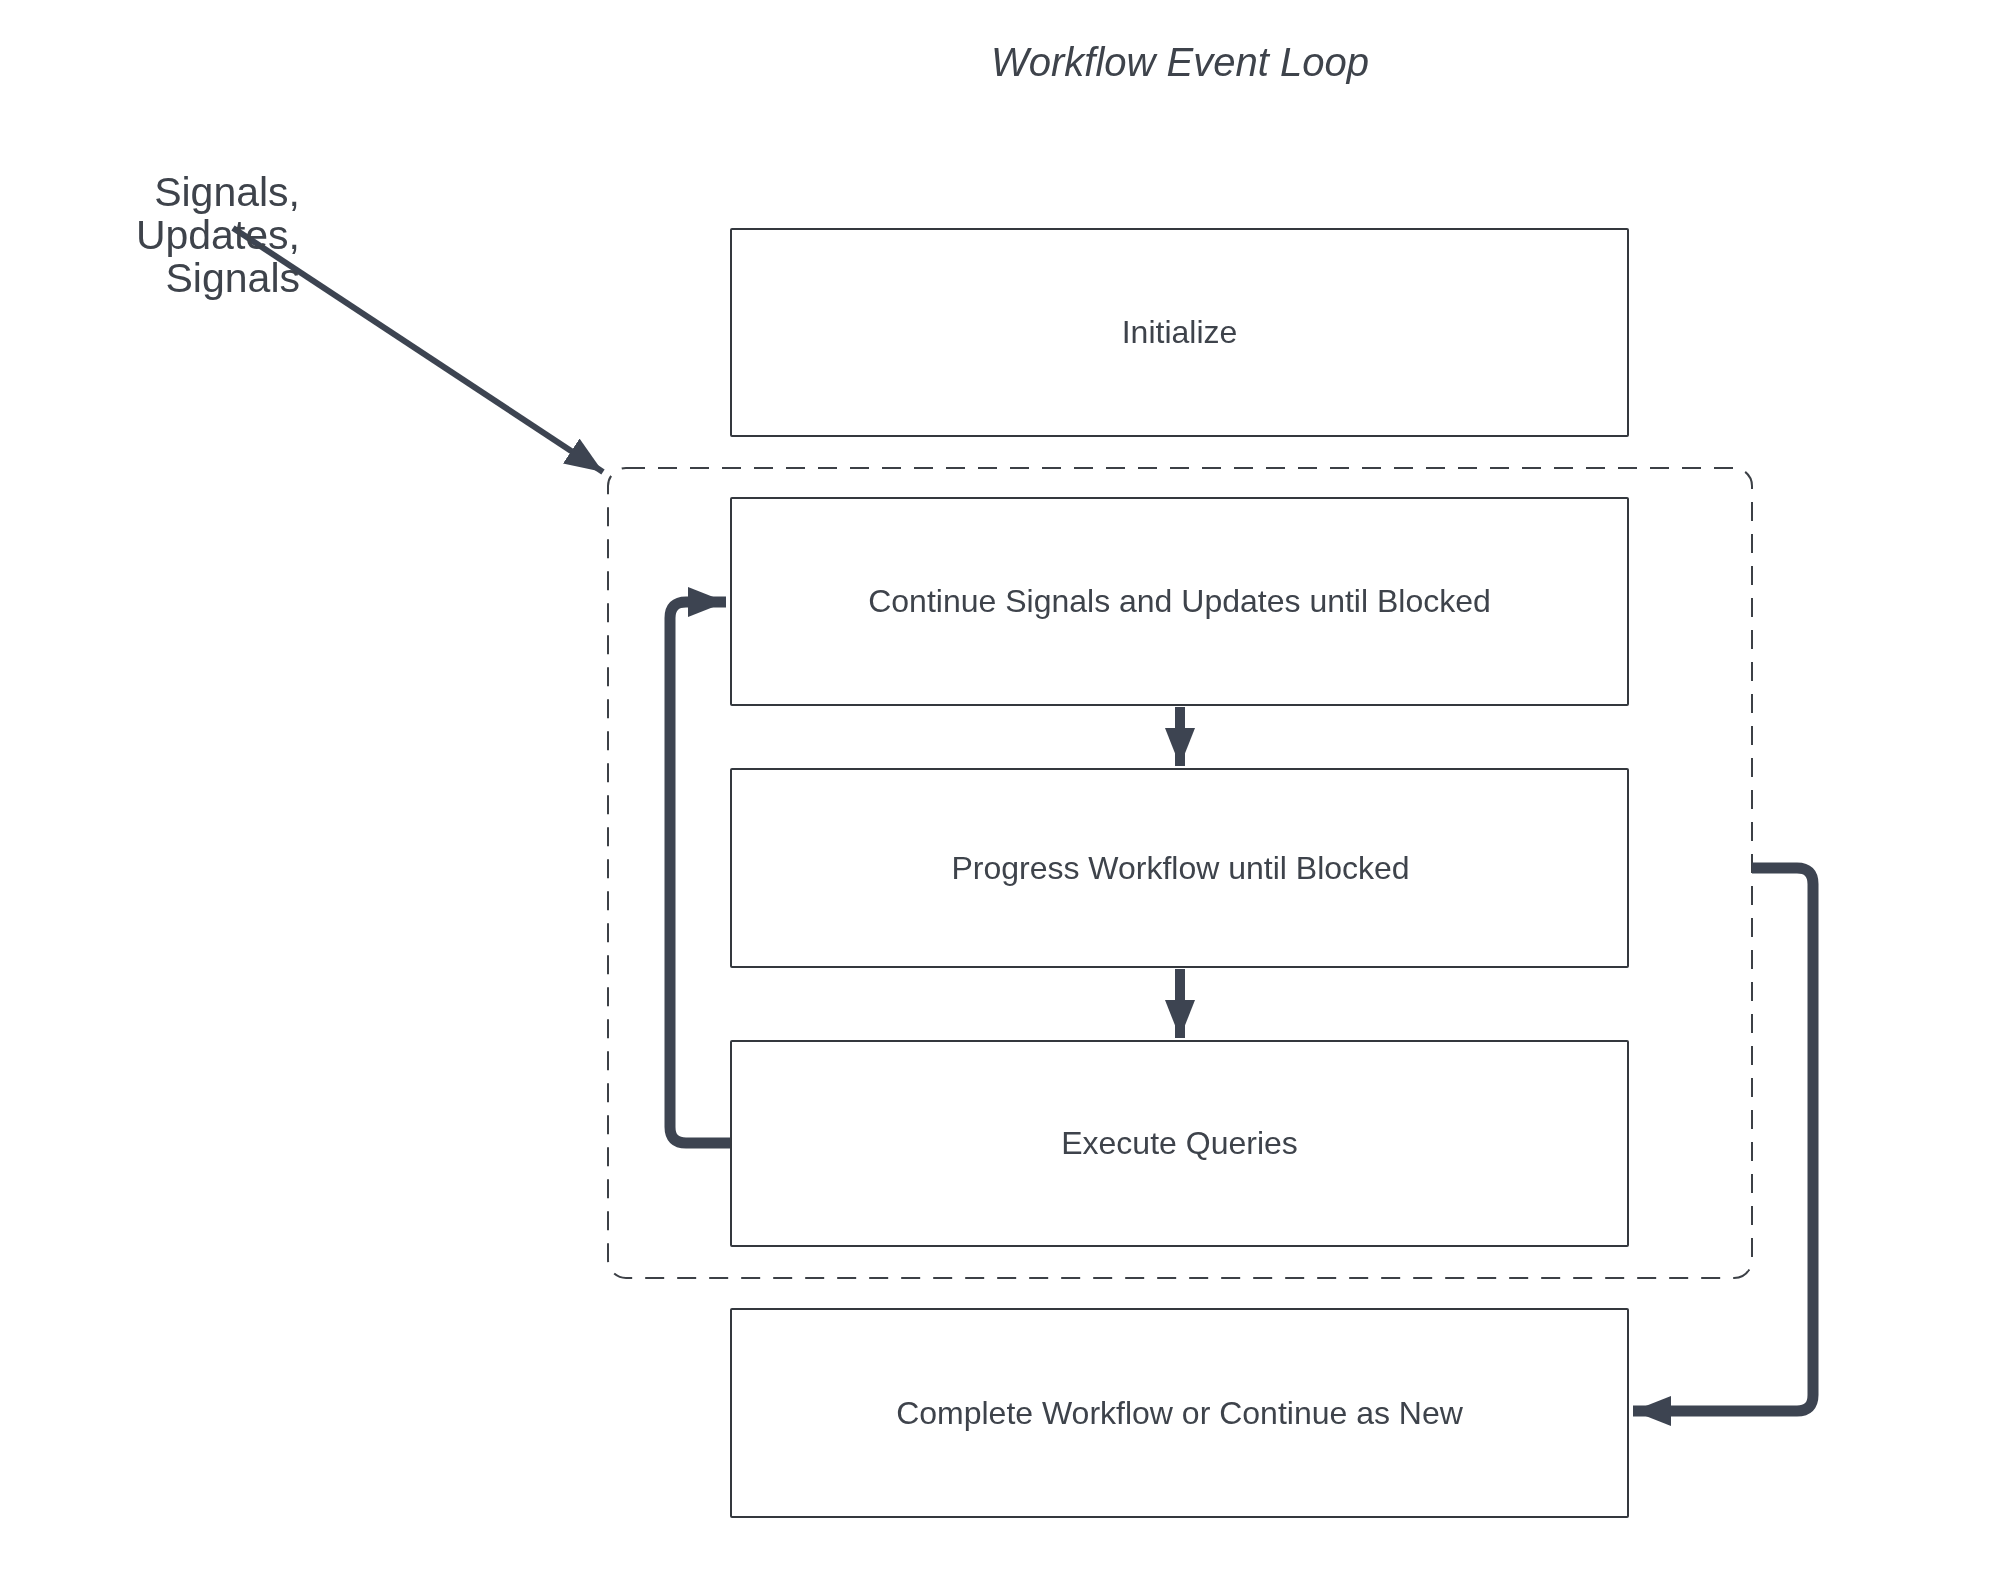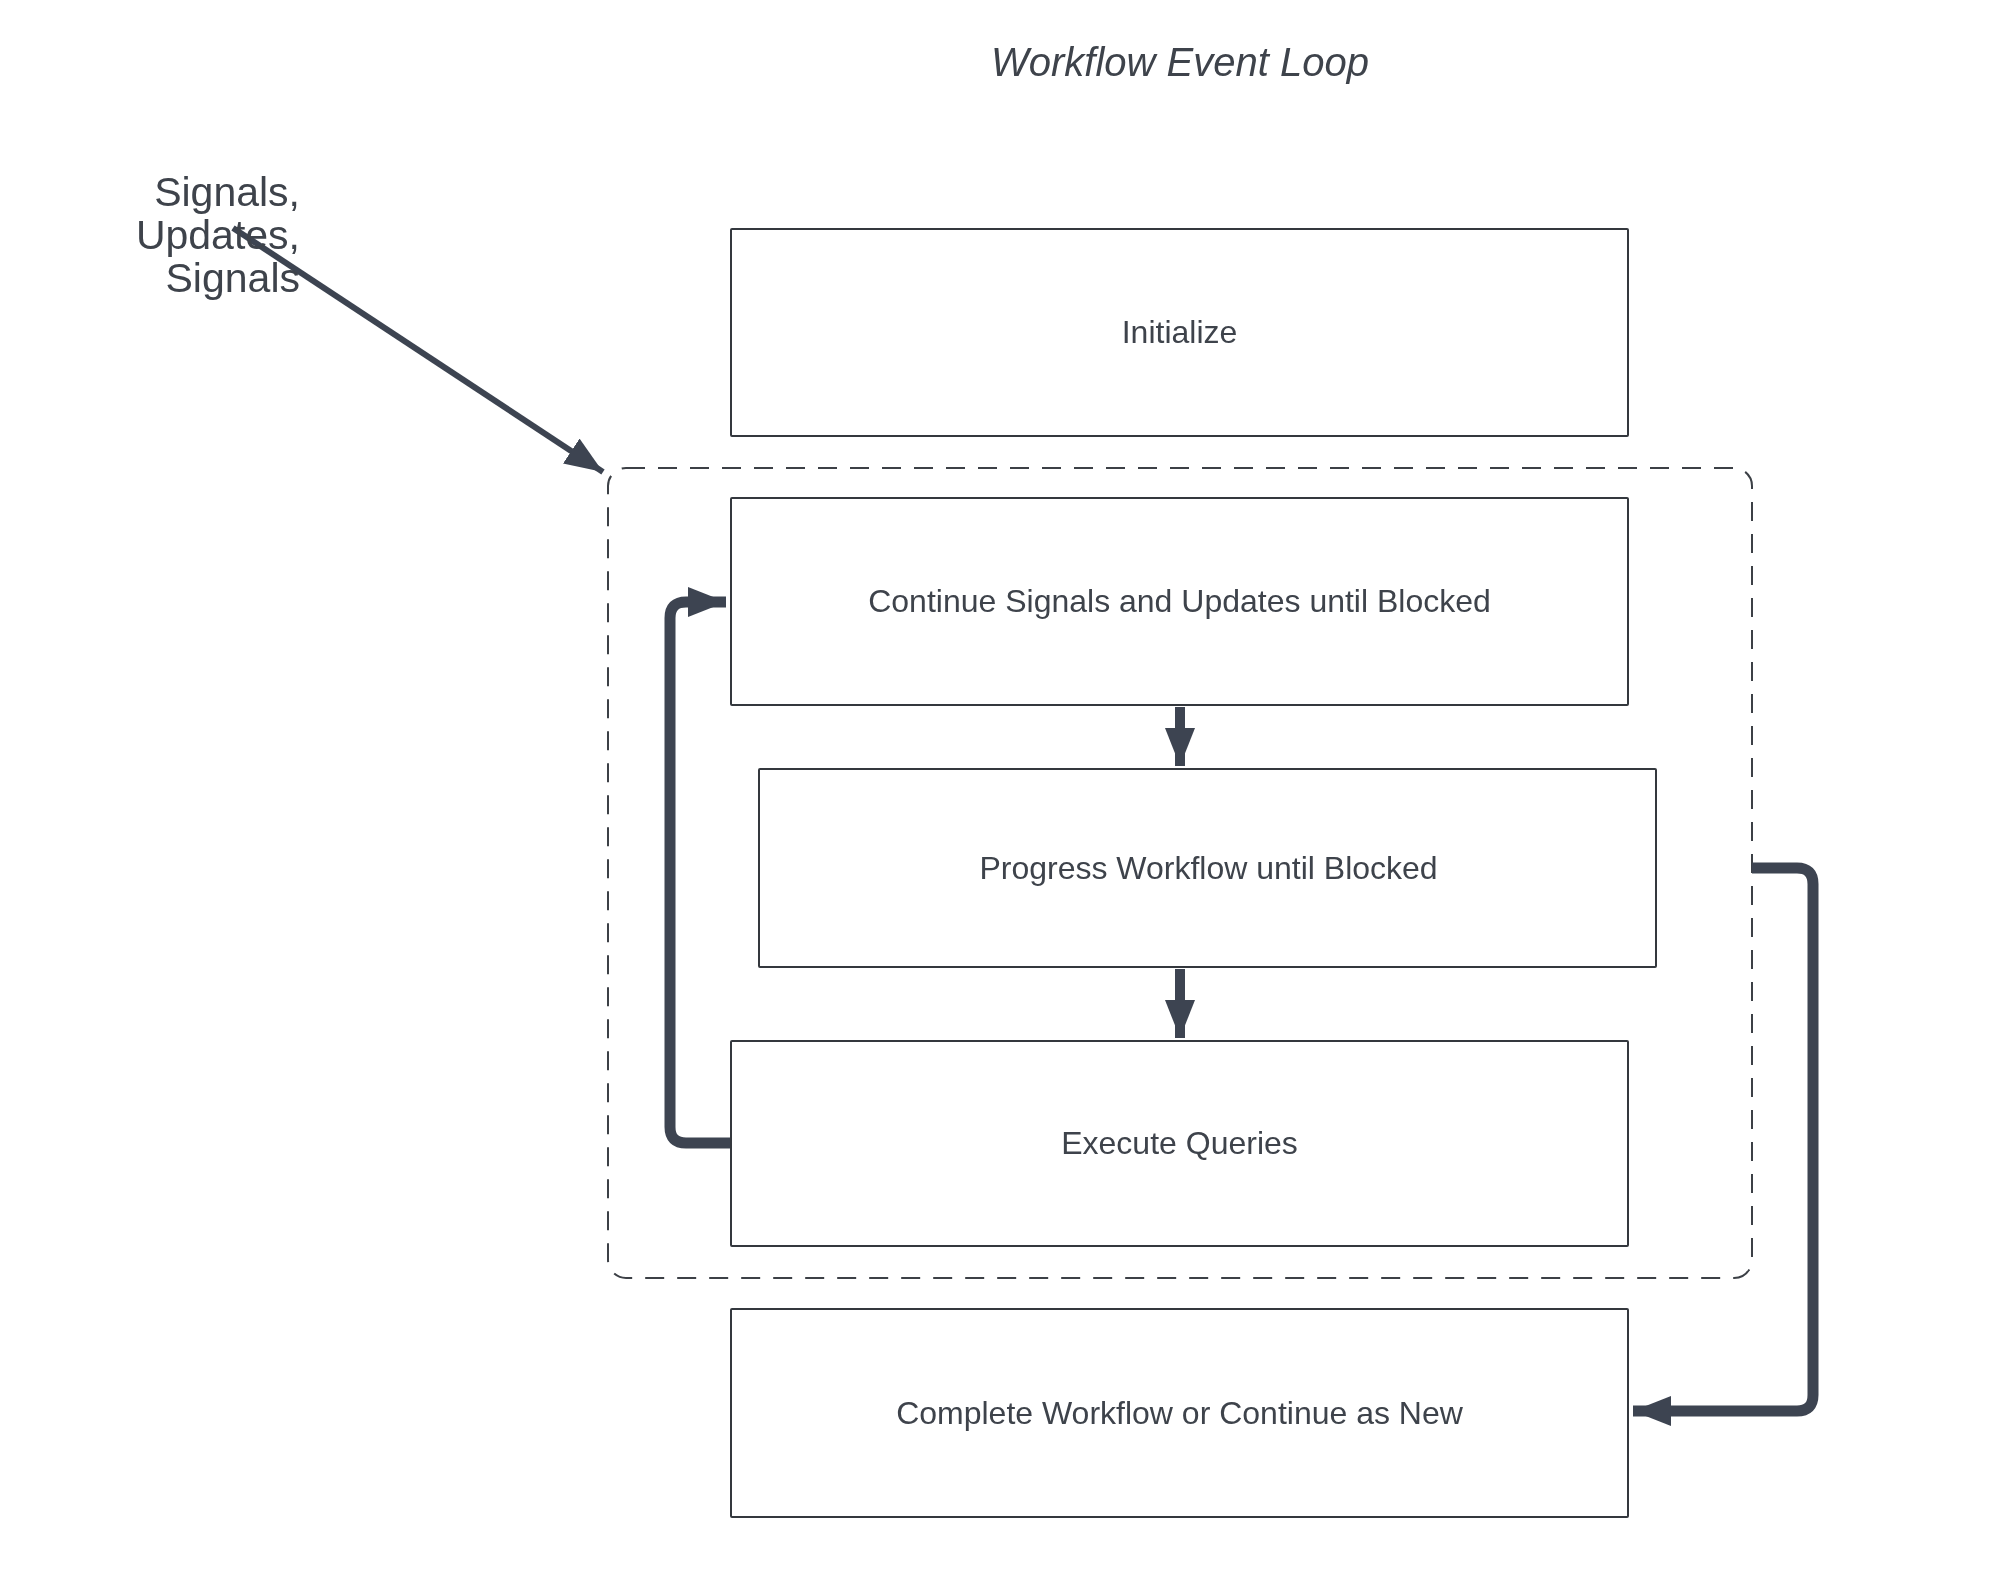--- a/index.html
+++ b/index.html
@@ -47,21 +47,21 @@
     display:flex;
     align-items:center;
     justify-content:center;
     text-align:center;
     font-size:32px;
     color:var(--text);
     padding:0 30px;
   }
   .node-initialize        {left:730px;top:228px; width:899px;height:209px;}
   .node-progress-signals  {left:730px;top:497px; width:899px;height:209px;}
-  .node-progress-workflow {left:758px;top:768px; width:899px;height:200px;padding-left:32px;}
+  .node-progress-workflow {left:730px;top:768px; width:899px;height:200px;padding-left:32px;}
   .node-execute-queries   {left:730px;top:1040px;width:899px;height:207px;}
   .node-complete          {left:730px;top:1308px;width:899px;height:210px;}
 
   svg .boundary{
     fill:none;
     stroke:var(--loop-boundary-dash);
     stroke-width:2;
     stroke-dasharray:19 13;
   }
   svg .arrow{

